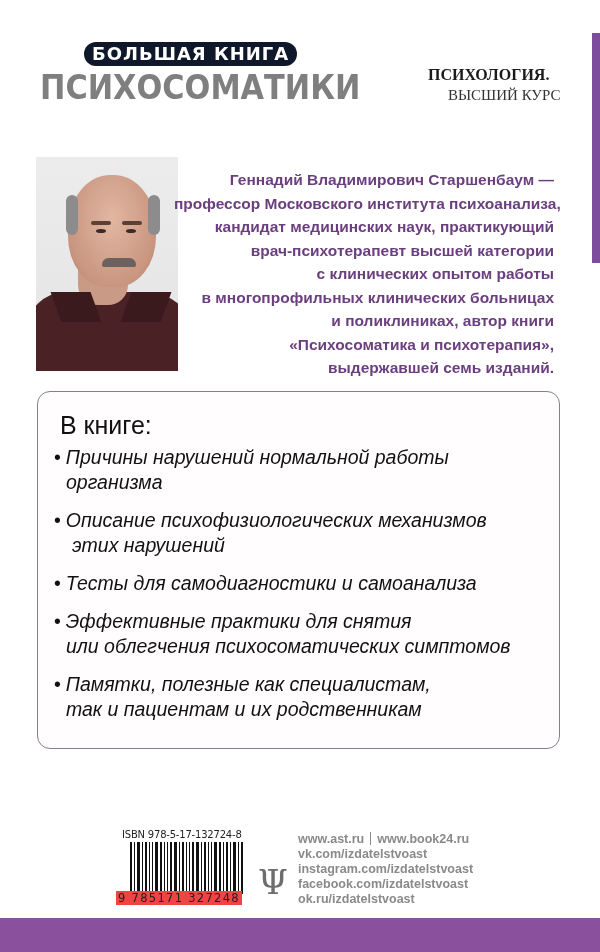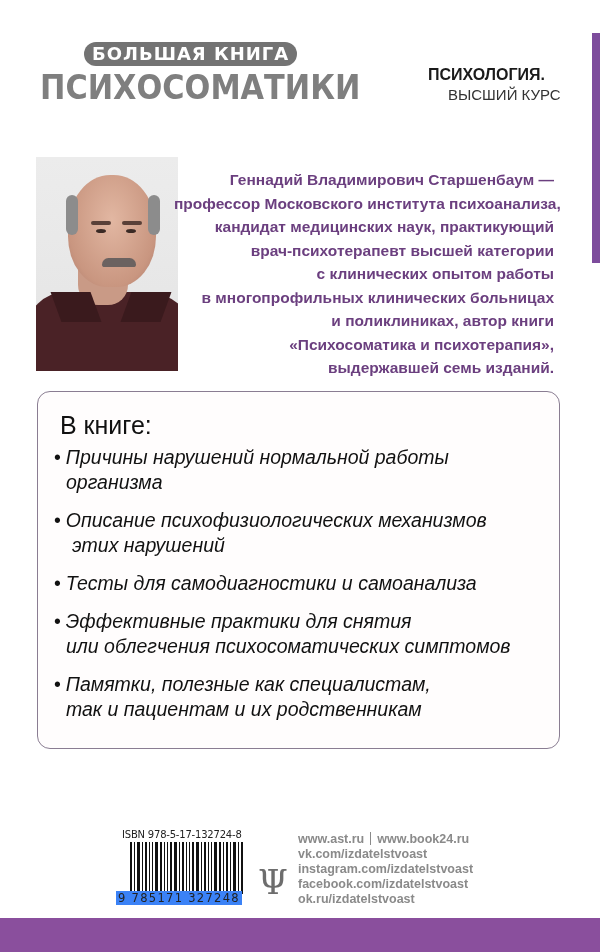--- a/index.html
+++ b/index.html
@@ -1,33 +1,33 @@
 <!DOCTYPE html>
 <html><head>
   <meta charset="utf-8">
   <style>
     * { margin: 0; padding: 0; box-sizing: border-box; }
     html, body { width: 600px; height: 952px; background: #ffffff; overflow: hidden; }
     body { position: relative; font-family: "Liberation Sans", sans-serif; color: #1a1a1a; }
 
     .series-pill {
       position: absolute; left: 84px; top: 42px; height: 24px;
-      padding: 0 8px; border-radius: 12px; background: #737373;
+      padding: 0 8px; border-radius: 12px; background: #0f172a;
       color: #ffffff; font-family: "DejaVu Sans", sans-serif; font-weight: bold;
       font-size: 18px; line-height: 24px; letter-spacing: 1px; white-space: nowrap;
     }
     .main-title {
       position: absolute; left: 40px; top: 68px;
       font-family: "DejaVu Sans", sans-serif; font-weight: bold;
       font-size: 33px; line-height: 40px; color: #7f7f7f; letter-spacing: 0px;
       transform: scaleX(0.92); transform-origin: left top; white-space: nowrap;
     }
     .series-label {
       position: absolute; left: 428px; top: 65px;
-      font-family: Liberation Sans, sans-serif; line-height: 20px; white-space: nowrap;
+      font-family: Liberation Serif, serif; line-height: 20px; white-space: nowrap;
     }
     .series-label .l1 { display: block; font-size: 16px; font-weight: bold; color: #1a1a1a; }
     .series-label .l2 { display: block; font-size: 15px; color: #333333; margin-left: 20px; }
 
     .purple-bar { position: absolute; left: 592px; top: 33px; width: 8px; height: 230px; background: #7d4c9c; }
 
     .photo {
       position: absolute; left: 36px; top: 157px; width: 142px; height: 214px;
       background: linear-gradient(180deg, #ececec 0%, #e4e4e4 100%); overflow: hidden;
     }
@@ -74,21 +74,21 @@
 
     .isbn-label {
       position: absolute; left: 122px; top: 829px;
       font-family: "DejaVu Sans", sans-serif; font-size: 10px; color: #222222; letter-spacing: -0.2px; white-space: nowrap;
     }
     .barcode { position: absolute; left: 130px; top: 842px; width: 120px; height: 52px; display: flex; align-items: stretch; }
     .barcode i { display: block; background: #111; height: 100%; }
     .barcode i.g { margin-right: 2px; }
     .barcode-digits {
       position: absolute; left: 116px; top: 891px; font-family: "DejaVu Sans", sans-serif;
-      font-size: 11.5px; color: #222; letter-spacing: 1.3px; white-space: nowrap; background: #3b82f6; padding: 0 2px;
+      font-size: 11.5px; color: #222; letter-spacing: 1.3px; white-space: nowrap; background: #ef4444; padding: 0 2px;
     }
 
     .psi-logo {
       position: absolute; left: 258px; top: 862px; font-family: "DejaVu Serif", serif;
       font-size: 34px; line-height: 40px; color: #6d6d6d; font-weight: normal;
     }
 
     .links {
       position: absolute; left: 298px; top: 832px; font-weight: bold; color: #8a8a8a;
       font-size: 12.5px; line-height: 15px;

